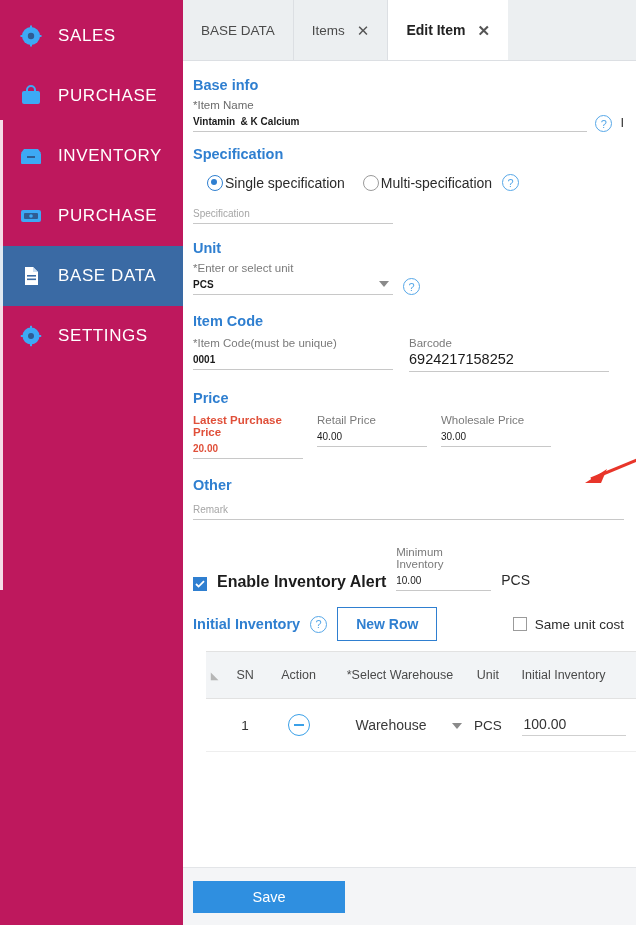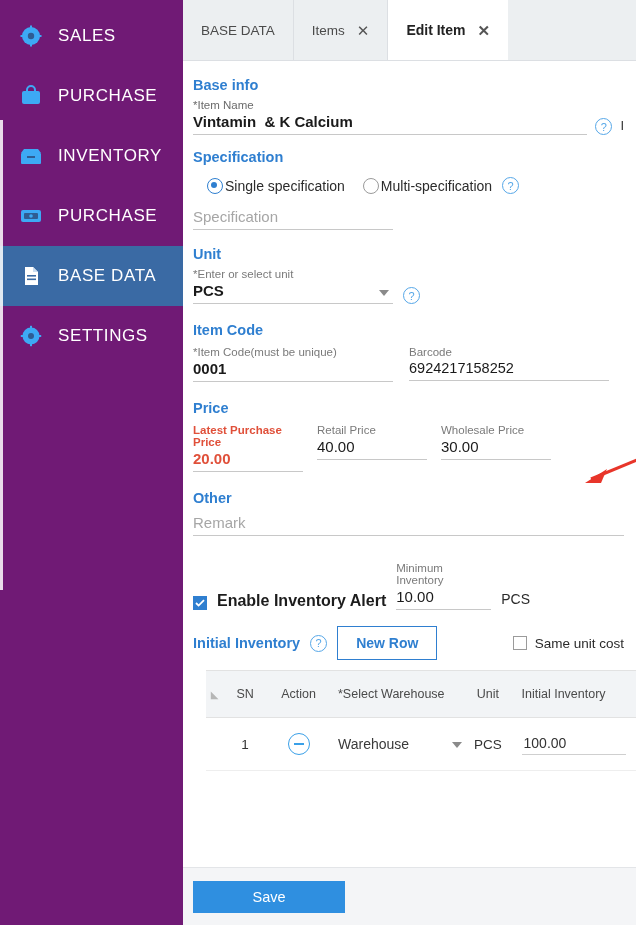--- a/index.html
+++ b/index.html
@@ -18,21 +18,21 @@
     display: flex;
     width: 636px;
     height: 925px;
     position: relative;
   }
 
   
   .sidebar {
     width: 183px;
     min-width: 183px;
-    background: #701a75;
+    background: #be185d;
     height: 925px;
     position: relative;
     padding-top: 6px;
     box-sizing: border-box;
   }
   .nav-item {
     height: 60px;
     display: flex;
     align-items: center;
     padding-left: 18px;
@@ -131,21 +131,21 @@
     font-size: 11.5px;
     color: #7a7a7a;
     margin-top: 6px;
   }
   .field-label.req { color: #6b6b6b; }
   .underline-input {
     border: none;
     border-bottom: 1px solid #c8c8c8;
     outline: none;
     font-family: "Liberation Sans", sans-serif;
-    font-size: 15px;
+    font-size: 10px;
     color: #1a1a1a;
     font-weight: bold;
     padding: 2px 0 4px 0;
     background: transparent;
     width: 100%;
     box-sizing: border-box;
   }
   .underline-input.normal { font-weight: normal; }
   .underline-input::placeholder { color: #a6a6a6; font-weight: normal; }
 
@@ -312,21 +312,21 @@
     display: flex;
     height: 52px;
     align-items: center;
     font-size: 13.5px;
     color: #333;
     border-bottom: 1px solid #eeeeee;
   }
   .c-handle { width: 18px; text-align: center; color: #b6b6b6; font-size: 10px; }
   .c-sn { width: 46px; text-align: center; }
   .c-action { width: 66px; text-align: center; }
-  .c-wh { width: 130px; padding-left: 8px; position: relative; }
+  .c-wh { width: 130px; padding-left: 8px; position: relative; text-align: center; }
   .c-unit { width: 54px; text-align: center; }
   .c-init { width: 120px; padding-left: 8px; }
   .minus-icon {
     width: 22px; height: 22px;
     border: 1.5px solid #3aa0e8;
     border-radius: 50%;
     display: inline-flex;
     align-items: center;
     justify-content: center;
     margin: 0 auto;

